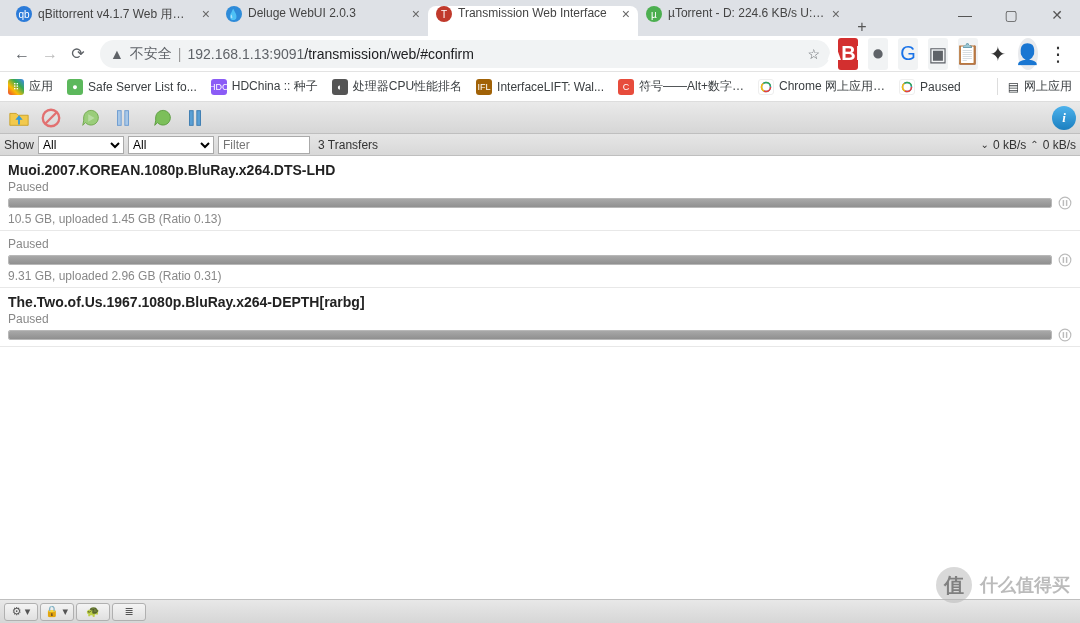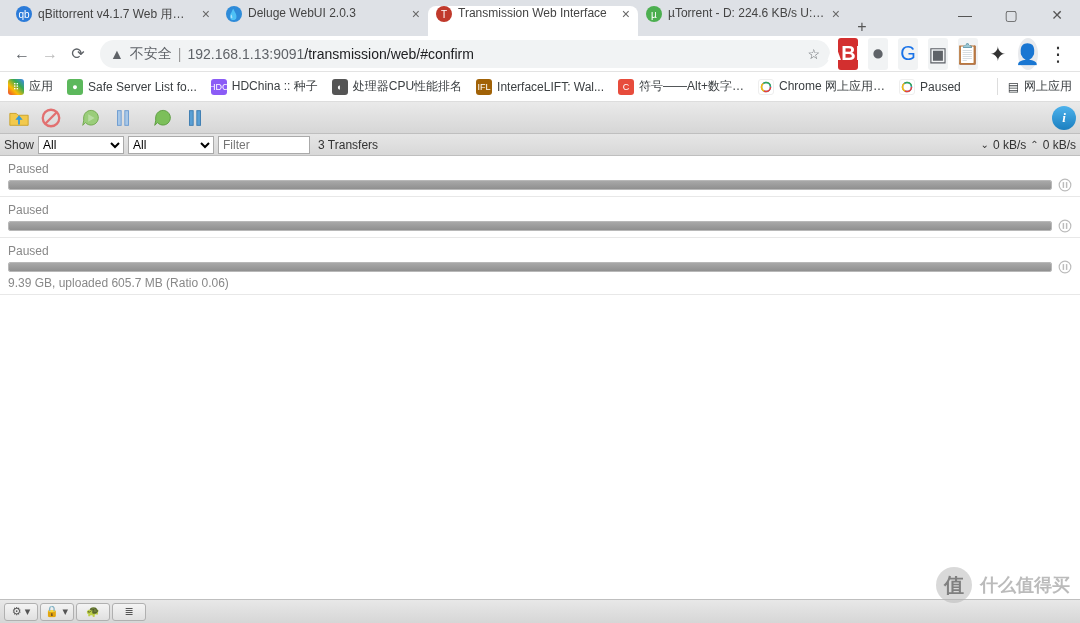--- a/index.html
+++ b/index.html
@@ -241,64 +241,67 @@
   <div class="right">
     <span class="arrow">⌄</span>
     <span>0 kB/s</span>
     <span class="arrow">⌃</span>
     <span>0 kB/s</span>
   </div>
 </div>
 
 <div class="torrent-list" id="torrents-mount">
     <div class="torrent">
+    <div class="name">Muoi.2007.KOREAN.1080p.BluRay.x264.DTS-LHD</div>
     <div class="status">Paused</div>
     <div class="bar-row">
       <div class="bar">
           <div class="bar-fill" style="width:100%"></div>
         </div>
       <div class="pause-ico">
           <svg width="14" height="14" viewBox="0 0 24 24">
             <circle cx="12" cy="12" r="10" fill="none" stroke="#bbb" stroke-width="2"></circle>
             <rect x="8" y="7" width="2.5" height="10" fill="#bbb"></rect>
             <rect x="13.5" y="7" width="2.5" height="10" fill="#bbb"></rect>
           </svg>
         </div>
     </div>
+    <div class="details">10.5 GB, uploaded 1.45 GB (Ratio 0.13)</div>
     </div>
     <div class="torrent">
     <div class="status">Paused</div>
     <div class="bar-row">
       <div class="bar">
           <div class="bar-fill" style="width:100%"></div>
         </div>
       <div class="pause-ico">
           <svg width="14" height="14" viewBox="0 0 24 24">
             <circle cx="12" cy="12" r="10" fill="none" stroke="#bbb" stroke-width="2"></circle>
             <rect x="8" y="7" width="2.5" height="10" fill="#bbb"></rect>
             <rect x="13.5" y="7" width="2.5" height="10" fill="#bbb"></rect>
           </svg>
         </div>
     </div>
+    <div class="details">9.31 GB, uploaded 2.96 GB (Ratio 0.31)</div>
     </div>
     <div class="torrent">
+    <div class="name">The.Two.of.Us.1967.1080p.BluRay.x264-DEPTH[rarbg]</div>
     <div class="status">Paused</div>
     <div class="bar-row">
       <div class="bar">
           <div class="bar-fill" style="width:100%"></div>
         </div>
       <div class="pause-ico">
           <svg width="14" height="14" viewBox="0 0 24 24">
             <circle cx="12" cy="12" r="10" fill="none" stroke="#bbb" stroke-width="2"></circle>
             <rect x="8" y="7" width="2.5" height="10" fill="#bbb"></rect>
             <rect x="13.5" y="7" width="2.5" height="10" fill="#bbb"></rect>
           </svg>
         </div>
     </div>
-    <div class="details">9.39 GB, uploaded 605.7 MB (Ratio 0.06)</div>
     </div>
   </div>
 
 <div class="status-bar">
   <div class="sbtn">⚙ ▾</div>
   <div class="sbtn">🔒 ▾</div>
   <div class="sbtn">🐢</div>
   <div class="sbtn">≣</div>
 </div>
 

